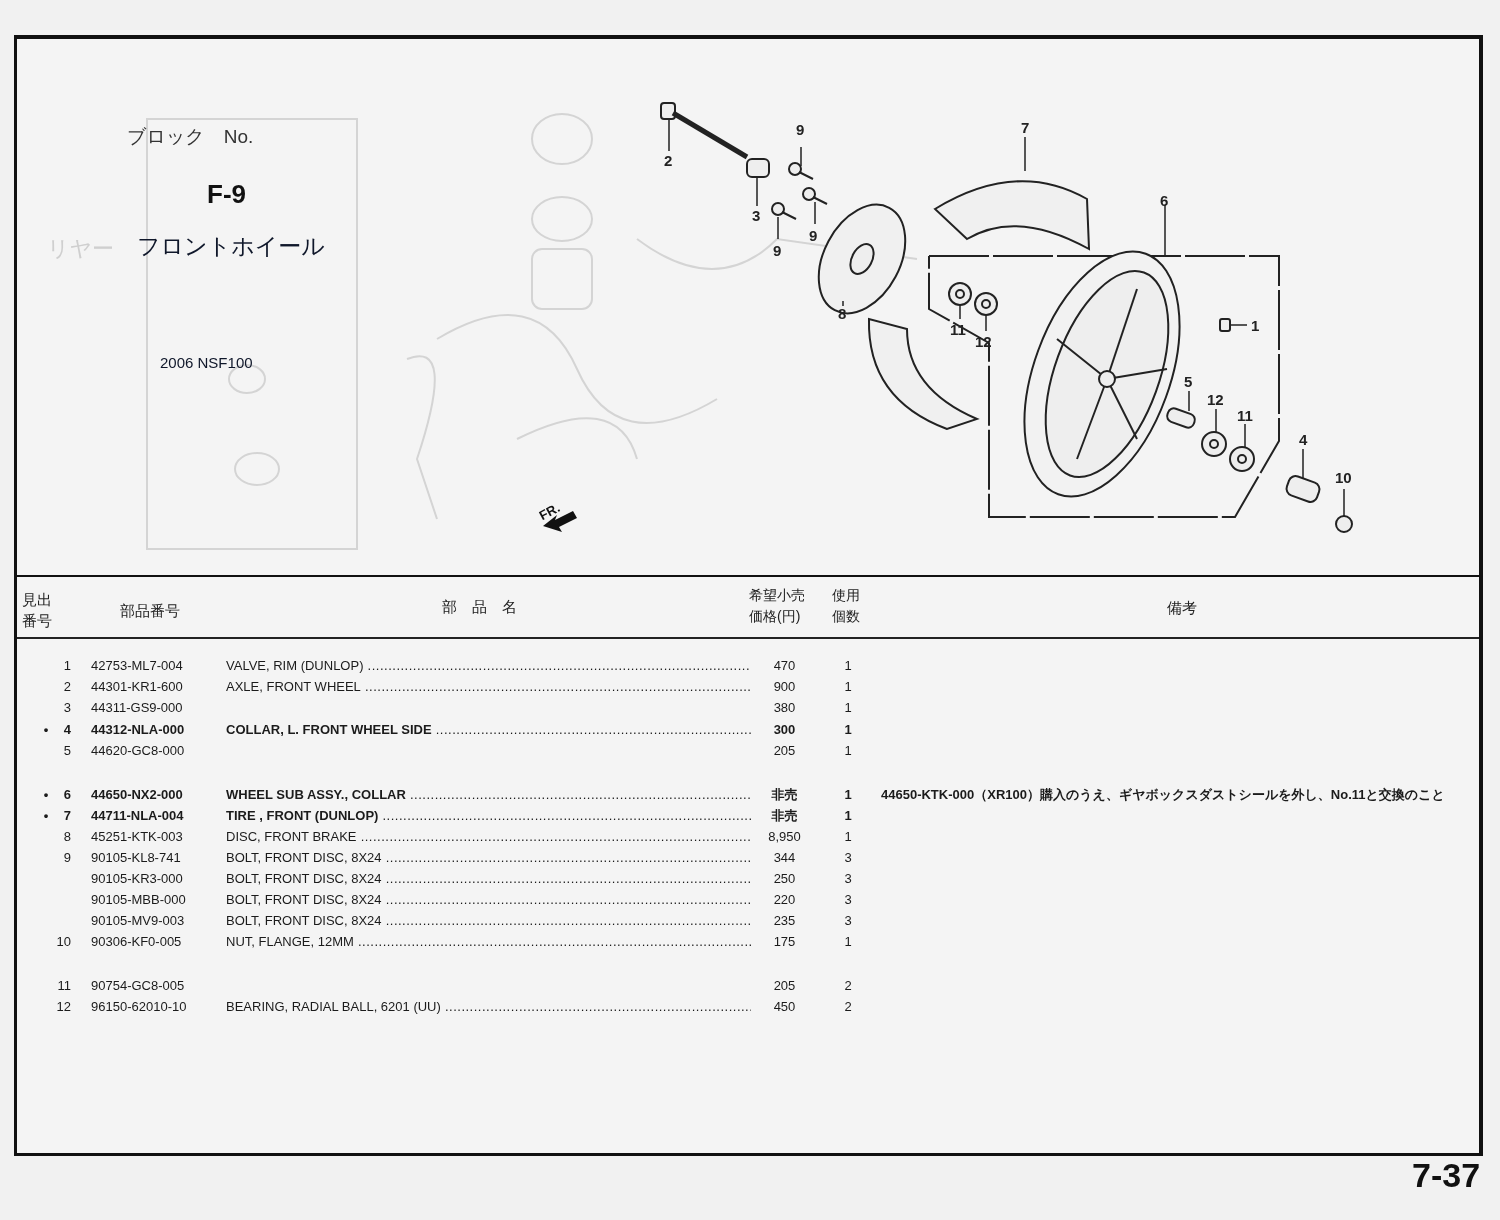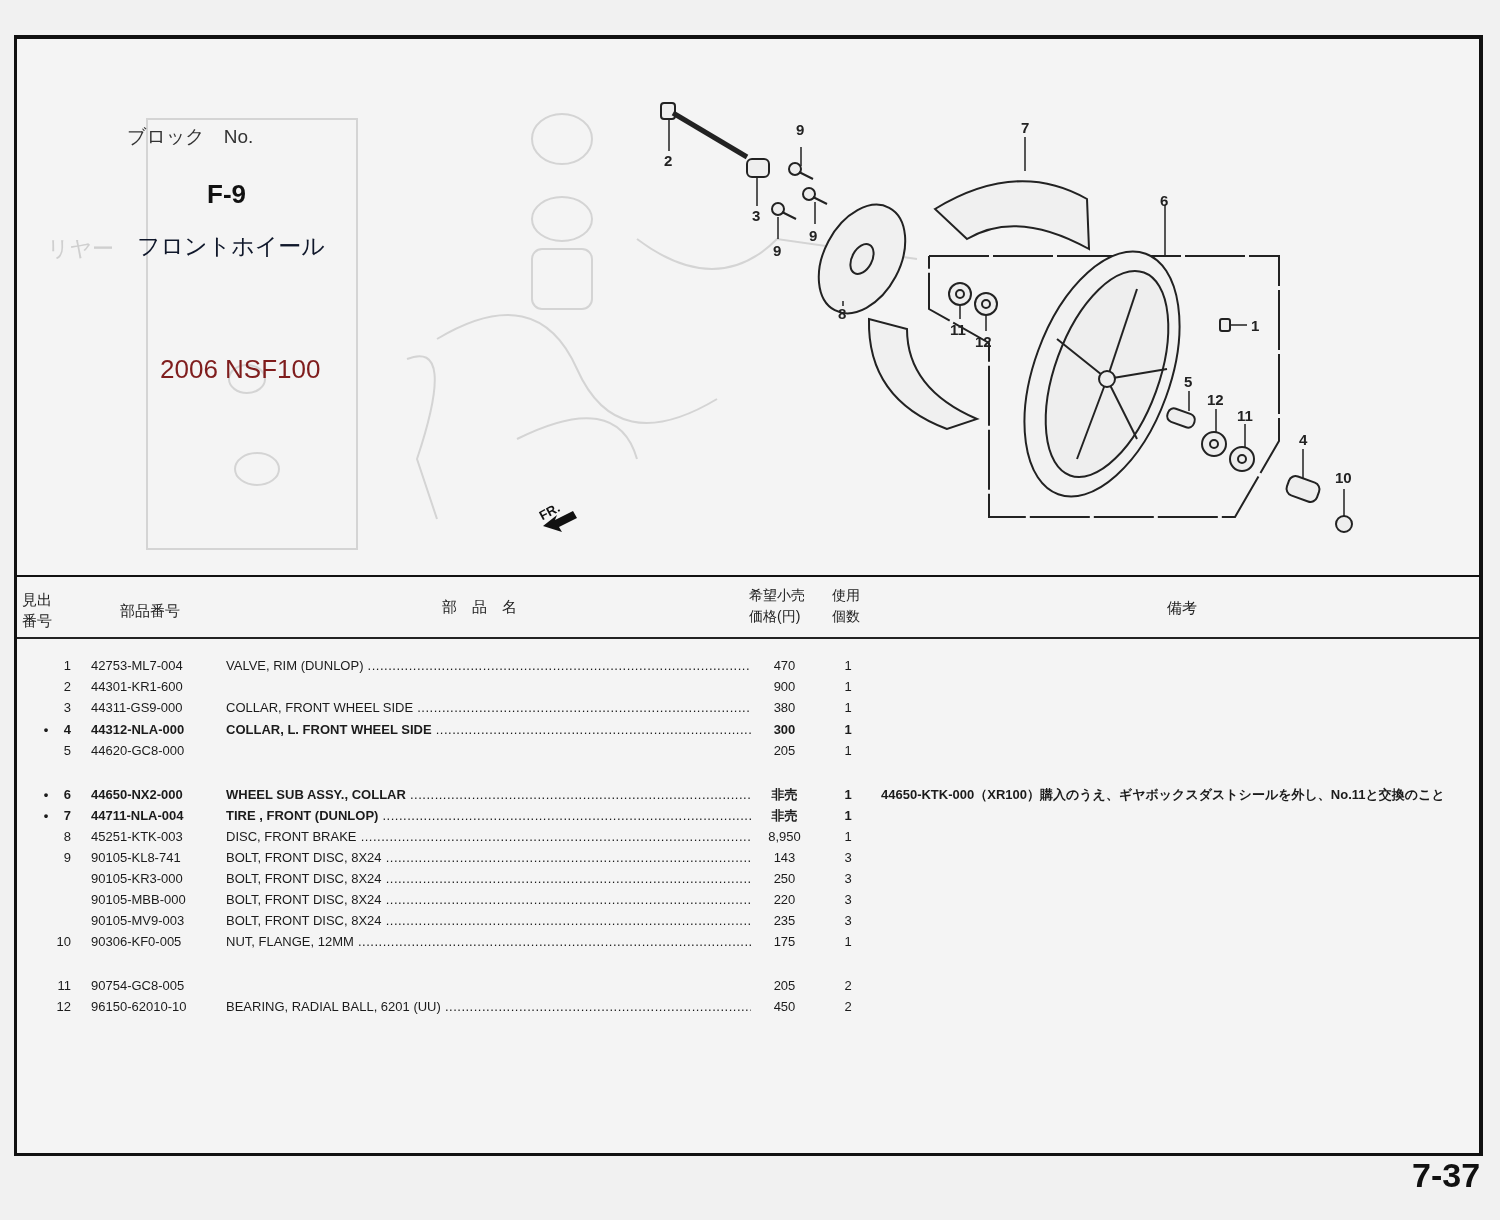--- a/index.html
+++ b/index.html
@@ -5,21 +5,21 @@
   html,body{margin:0;padding:0;}
   body{width:1500px;height:1220px;background:#f1f1f1;position:relative;overflow:hidden;
        font-family:"Liberation Sans","DejaVu Sans",sans-serif;color:#1b1b1b;}
   .frame{position:absolute;left:14px;top:35px;width:1462px;height:1114px;border:3px solid #111;border-top-width:4px;border-right-width:4px;background:#f4f4f4;}
   .diagram{position:absolute;left:0;top:0;width:1462px;height:536px;}
   .sep{position:absolute;left:0;top:536px;width:1462px;height:2px;background:#111;}
   .ghost{position:absolute;color:#cfcfcf;font-size:14px;text-align:center;}
   .block-label{position:absolute;left:110px;top:85px;font-size:19px;color:#333;}
   .block-code{position:absolute;left:190px;top:140px;font-size:26px;font-weight:bold;color:#111;}
   .block-name{position:absolute;left:120px;top:192px;font-size:23px;color:#0f172a;}
-  .model{position:absolute;left:143px;top:315px;font-size:26px;color:#7f1d1d;}
+  .model{position:absolute;left:143px;top:315px;font-size:15px;color:#0f172a;}
   .callout{position:absolute;font-size:15px;font-weight:bold;color:#222;}
   .fr{position:absolute;left:522px;top:465px;font-size:13px;font-weight:bold;transform:rotate(-28deg);color:#111;}
   .table-area{position:absolute;left:0;top:538px;width:1462px;height:576px;}
   .th{position:absolute;font-size:15px;color:#222;line-height:21px;}
   .hrule{position:absolute;left:0;top:60px;width:1462px;height:2px;background:#222;}
   .row{position:absolute;left:0;height:21px;width:1462px;font-size:13px;line-height:21px;}
   .row.bold{font-weight:bold;}
   .c-dot{position:absolute;left:24px;width:10px;text-align:center;}
   .c-ref{position:absolute;left:30px;width:24px;text-align:right;}
   .c-pn{position:absolute;left:74px;width:130px;}
@@ -176,29 +176,29 @@
           <span class="c-pn">42753-ML7-004</span>
           <span class="c-desc">VALVE, RIM (DUNLOP)</span>
           <span class="c-price">470</span>
           <span class="c-qty">1</span>
           <span class="c-note"></span>
         </div>
         <div class="row" style="top: 99px;">
           <span class="c-dot"></span>
           <span class="c-ref">2</span>
           <span class="c-pn">44301-KR1-600</span>
+          <span class="c-desc">AXLE, FRONT WHEEL</span>
           <span class="c-price">900</span>
           <span class="c-qty">1</span>
           <span class="c-note"></span>
         </div>
         <div class="row" style="top: 120px;">
           <span class="c-dot"></span>
           <span class="c-ref">3</span>
           <span class="c-pn">44311-GS9-000</span>
-          <span class="c-desc">COLLAR, FRONT WHEEL SIDE</span>
           <span class="c-price">380</span>
           <span class="c-qty">1</span>
           <span class="c-note"></span>
         </div>
         <div class="row bold" style="top: 142px;">
           <span class="c-dot">•</span>
           <span class="c-ref">4</span>
           <span class="c-pn">44312-NLA-000</span>
           <span class="c-desc">COLLAR, L. FRONT WHEEL SIDE</span>
           <span class="c-price">300</span>
@@ -238,21 +238,21 @@
           <span class="c-desc">DISC, FRONT BRAKE</span>
           <span class="c-price">8,950</span>
           <span class="c-qty">1</span>
           <span class="c-note"></span>
         </div>
         <div class="row" style="top: 270px;">
           <span class="c-dot"></span>
           <span class="c-ref">9</span>
           <span class="c-pn">90105-KL8-741</span>
           <span class="c-desc">BOLT, FRONT DISC, 8X24</span>
-          <span class="c-price">143</span>
+          <span class="c-price">344</span>
           <span class="c-qty">3</span>
           <span class="c-note"></span>
         </div>
         <div class="row" style="top: 291px;">
           <span class="c-dot"></span>
           <span class="c-ref"></span>
           <span class="c-pn">90105-KR3-000</span>
           <span class="c-desc">BOLT, FRONT DISC, 8X24</span>
           <span class="c-price">250</span>
           <span class="c-qty">3</span>

